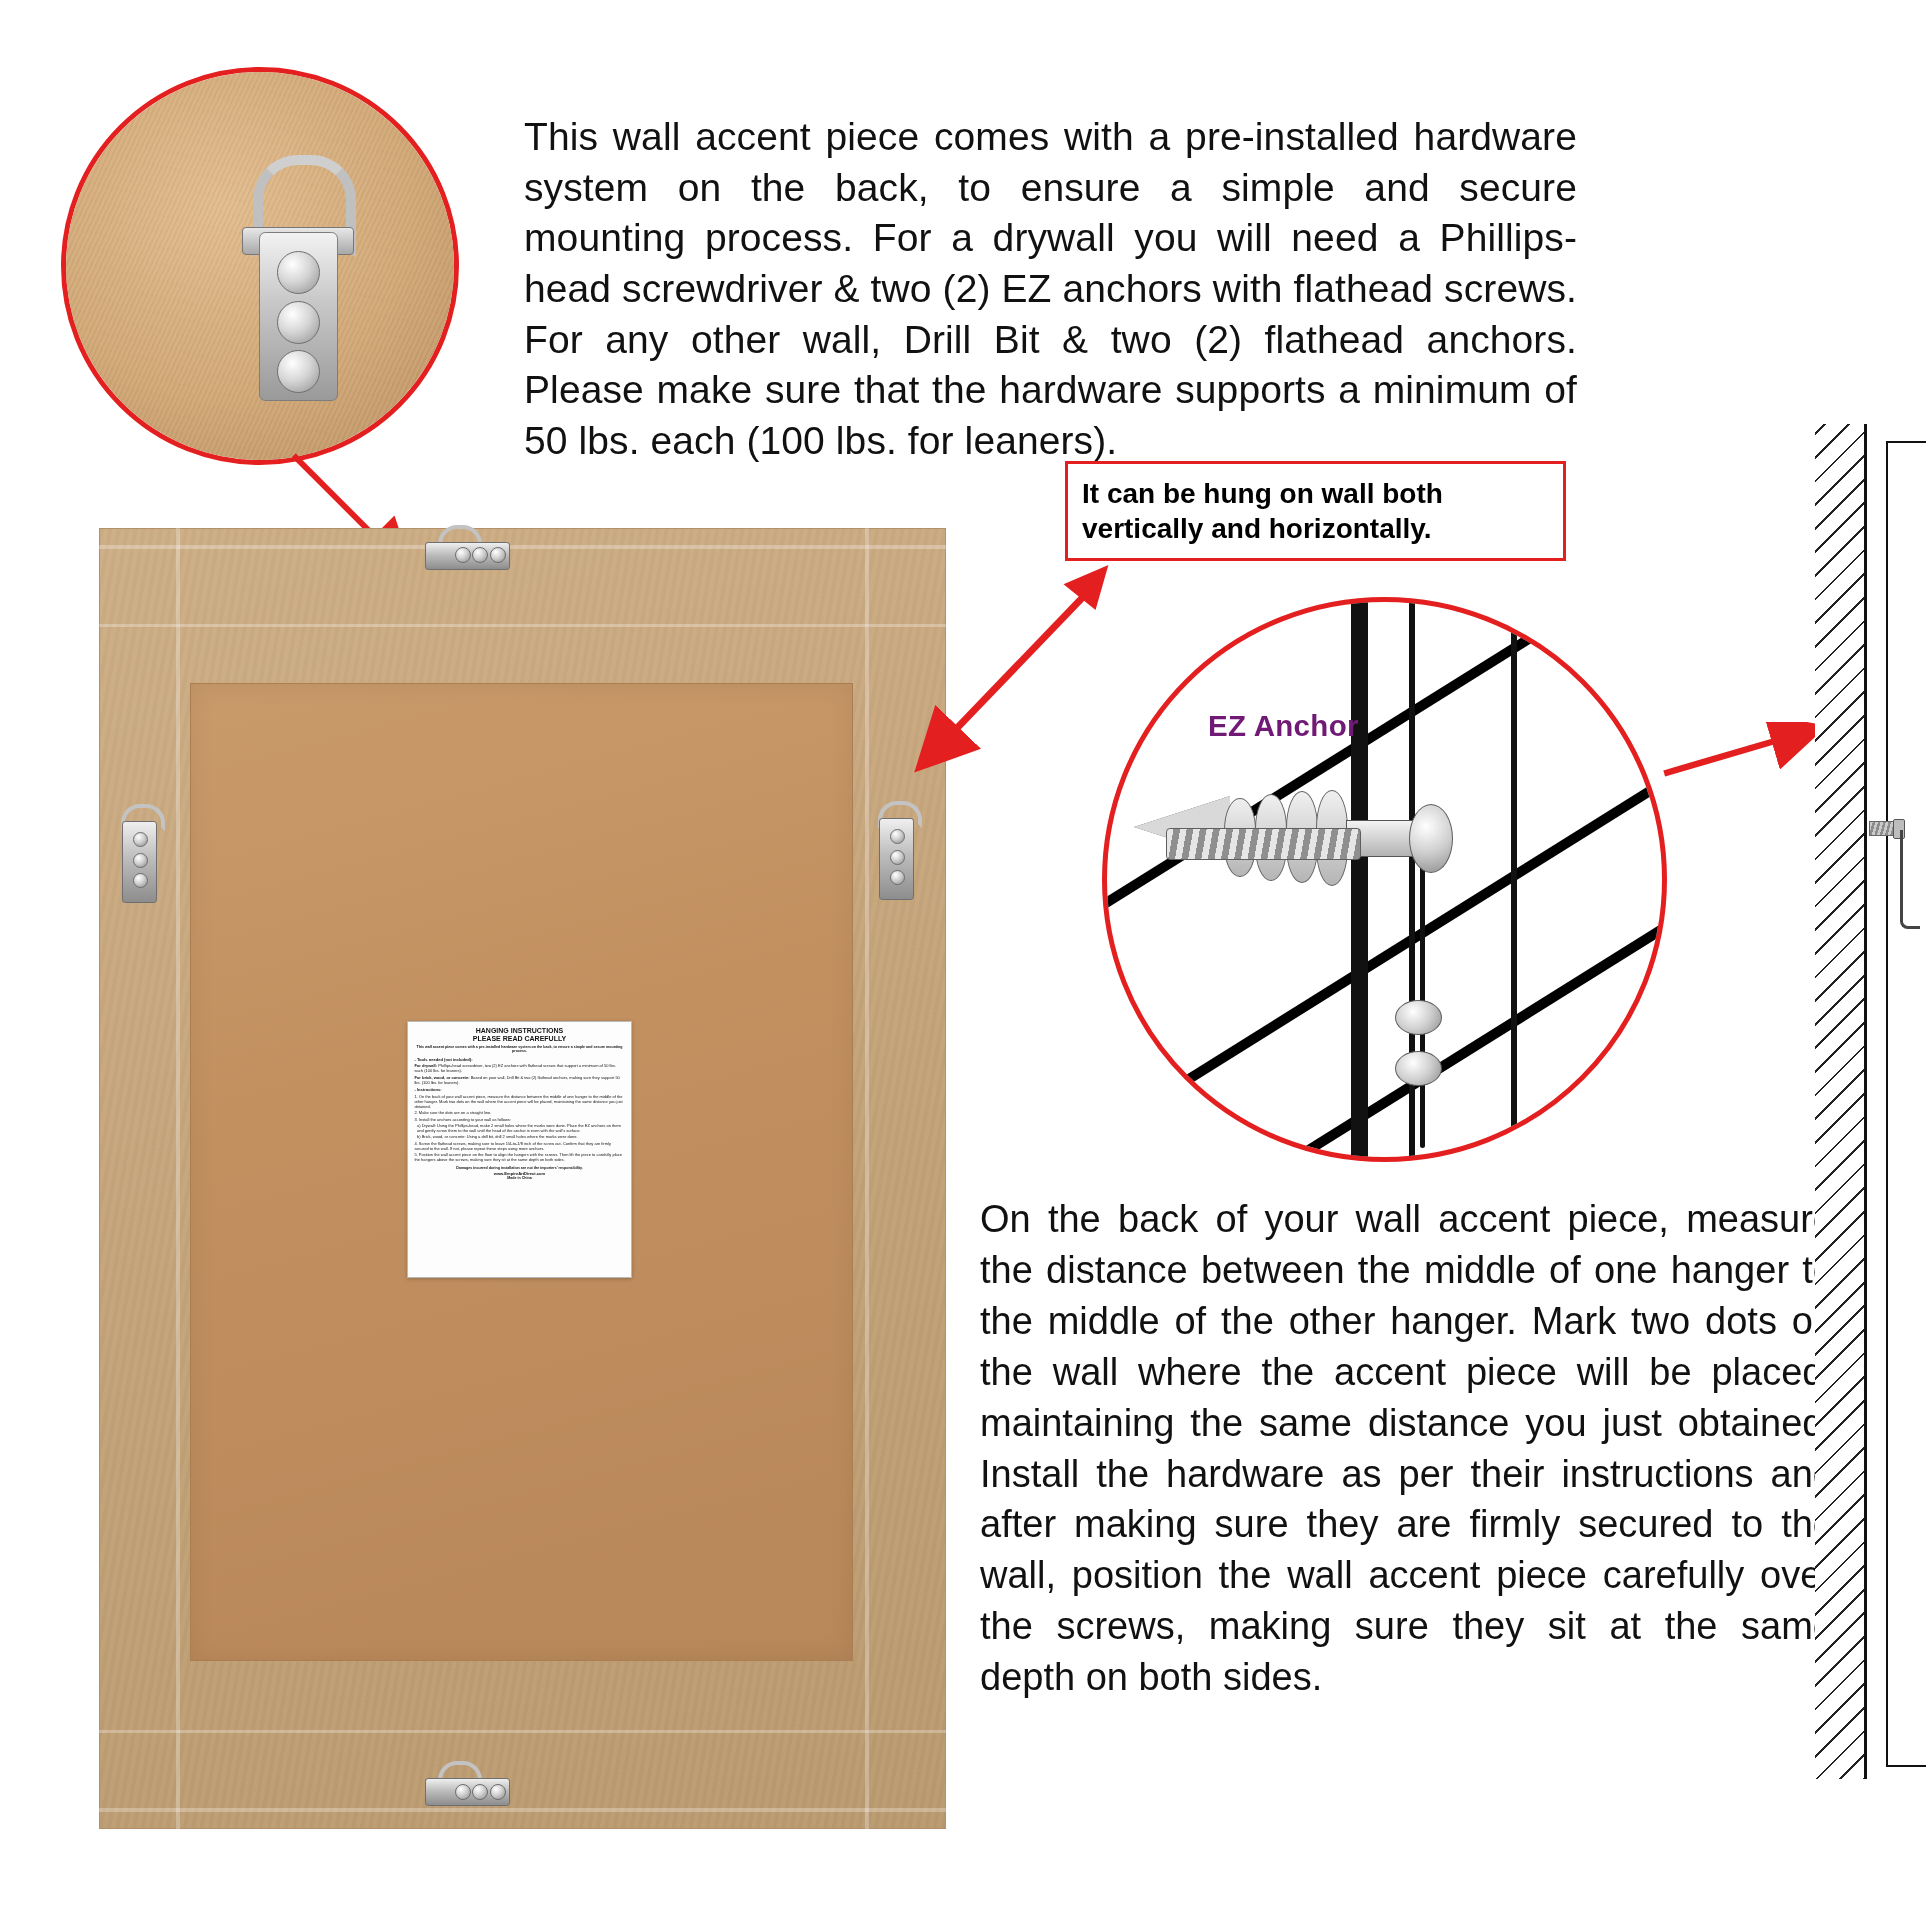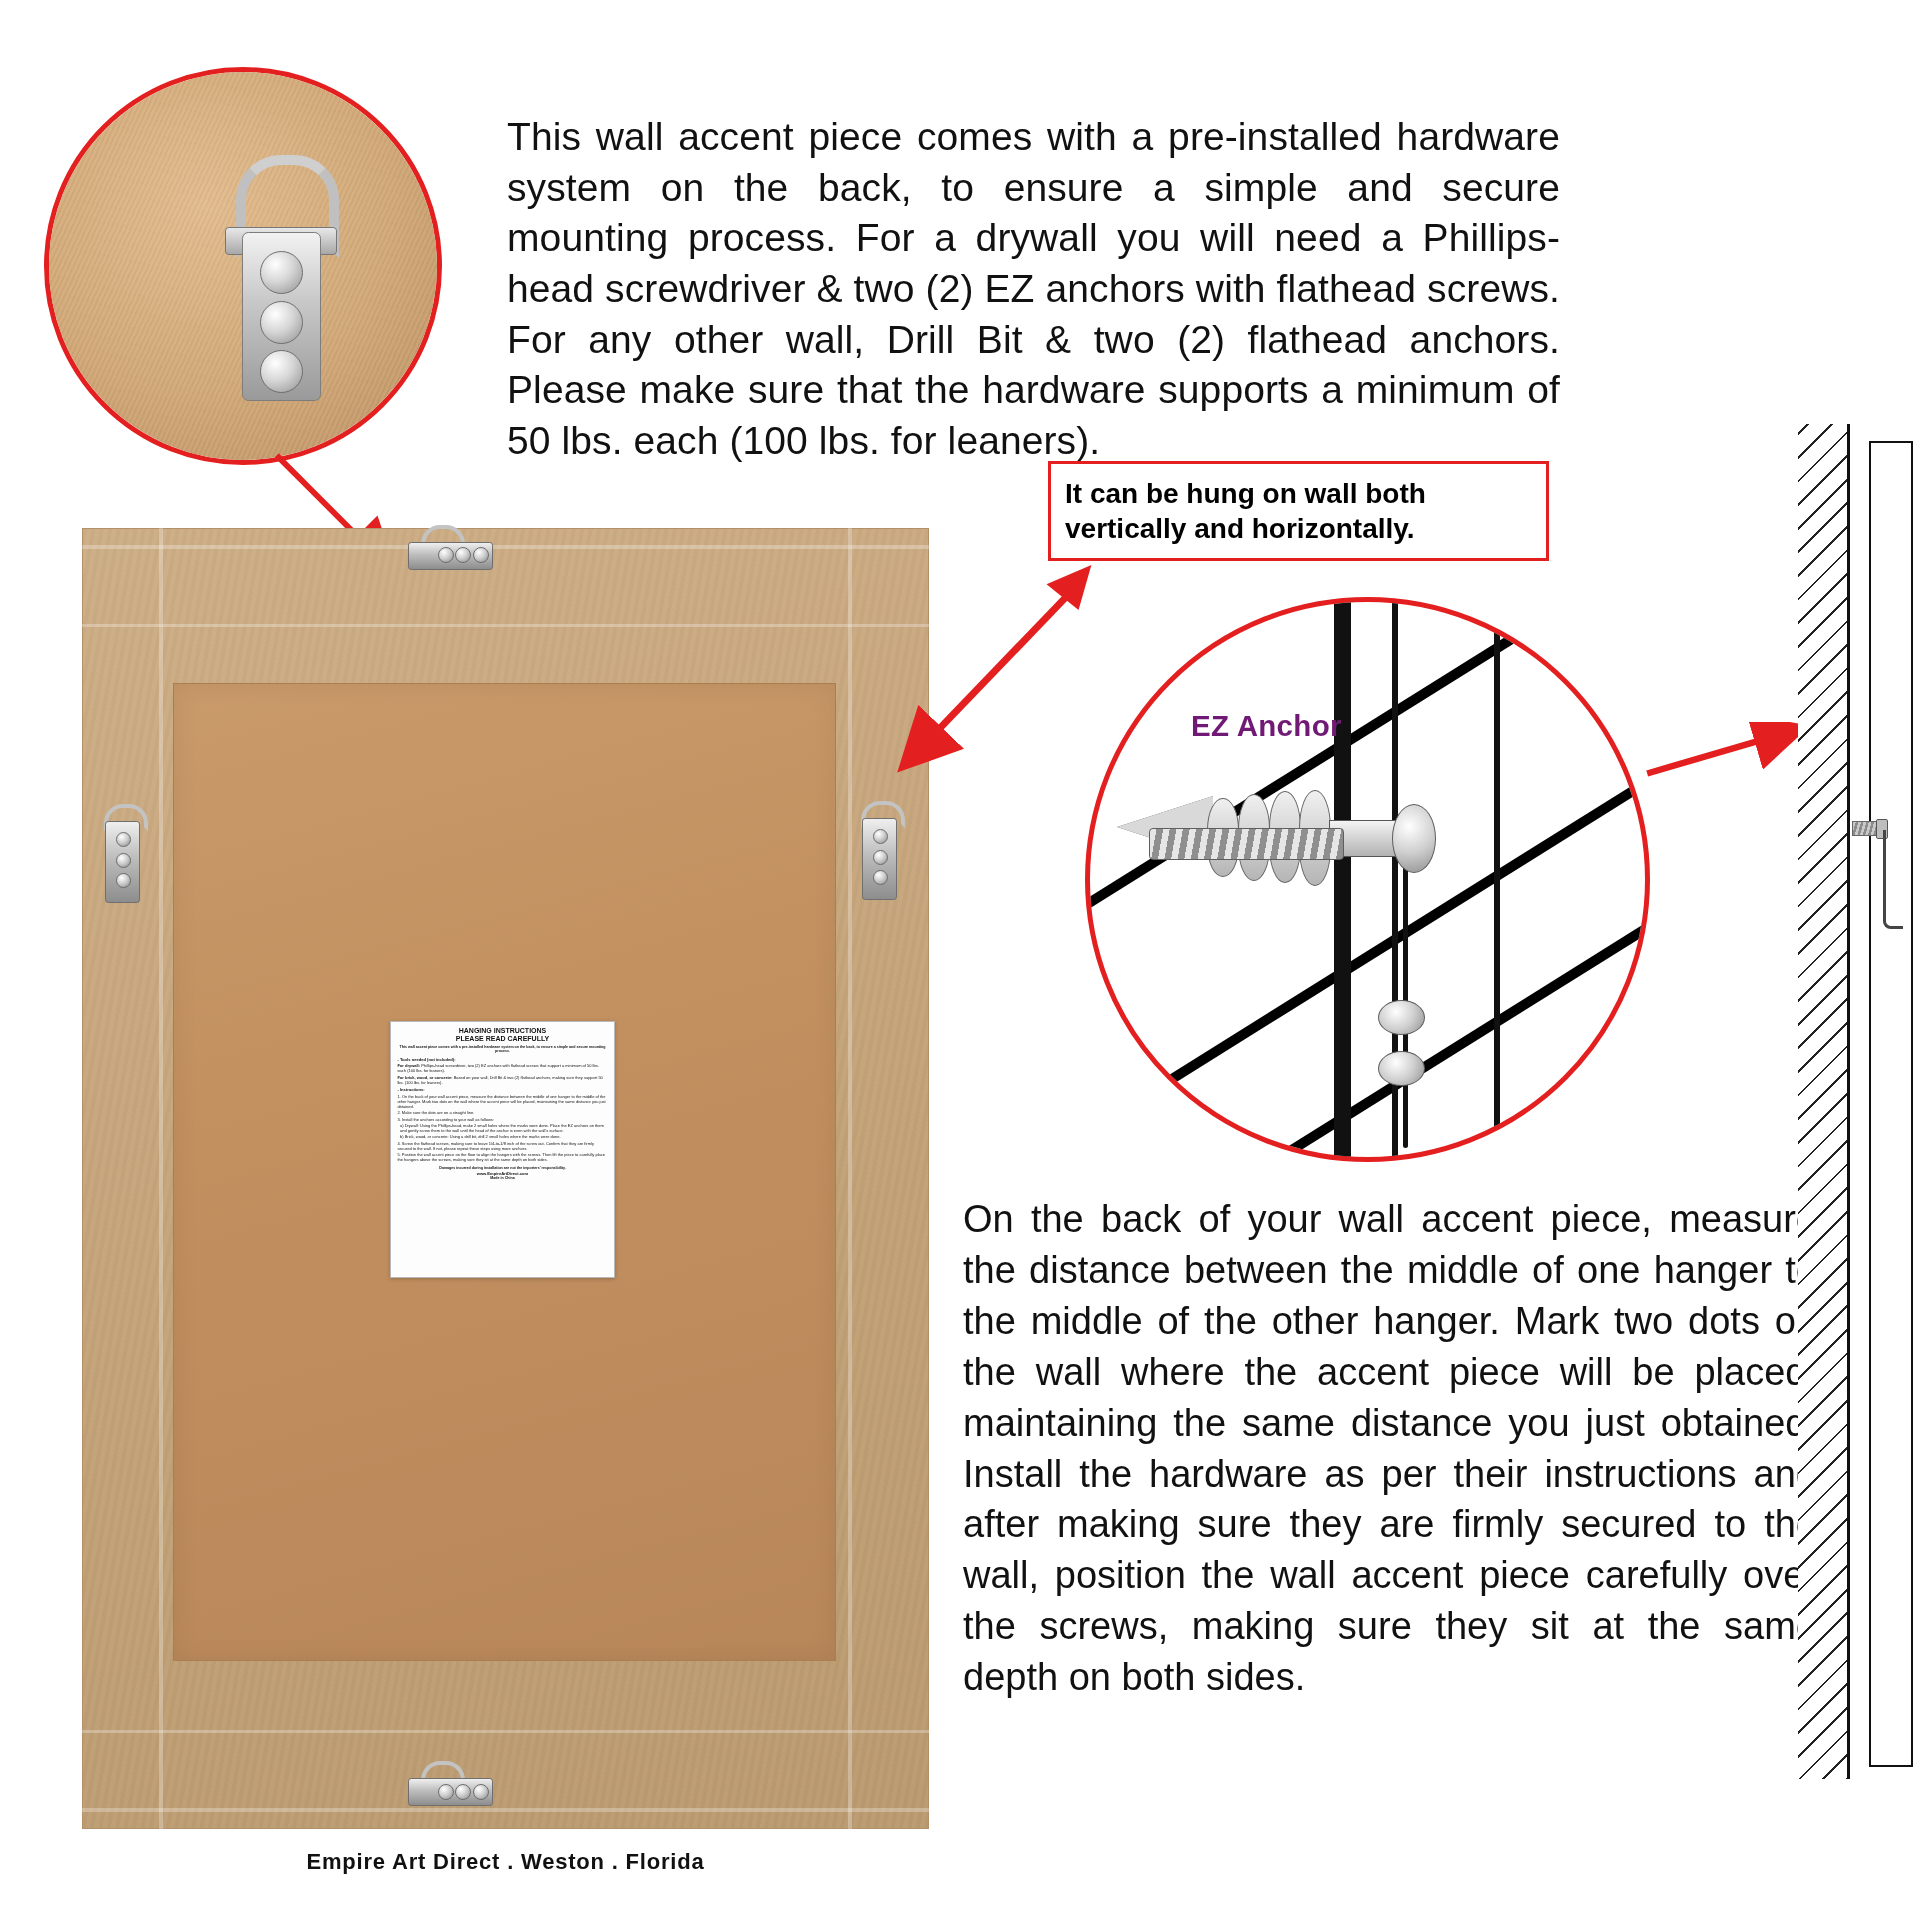--- a/index.html
+++ b/index.html
@@ -9,21 +9,21 @@
   }
   body {
     width: 1926px;
     height: 1926px;
     position: relative;
     font-family: "Liberation Sans", sans-serif;
     overflow: hidden;
   }
   .page {
     position: absolute;
-    left: 0; top: 0;
+    left: 17px; top: 0;
     width: 1722px;
     height: 1926px;
     background: #fff;
     border-radius: 17px;
   }
 
   
   .top-text {
     position: absolute;
     left: 507px;
@@ -479,21 +479,20 @@
     <p>4. Screw the flathead screws, making sure to leave 1/4-to-1/8 inch of the screw out. Confirm that they are firmly secured to the wall. If not, please repeat these steps using more anchors.</p>
     <p>5. Position the wall accent piece on the floor to align the hangers with the screws. Then lift the piece to carefully place the hangers above the screws, making sure they sit at the same depth on both sides.</p>
 
     <div class="st-foot">
       <div>Damages incurred during installation are not the importers' responsibility.</div>
       <div class="www">www.EmpireArtDirect.com</div>
       <div>Made in China</div>
     </div>
   </div>
 
-  <div class="caption">Empire Art Direct  .  Weston  .  Florida</div>
 
   <div class="callout-box">It can be hung on wall both vertically and horizontally.</div>
 
   <svg class="arrow-red" style="left:886px; top:565px; width:212px; height:218px;" viewBox="0 0 330 340">
     <defs>
       <marker id="ah2" markerWidth="9" markerHeight="9" refX="6" refY="4.5" orient="auto">
         <path d="M0,0 L9,4.5 L0,9 z" fill="#e41f1f"></path>
       </marker>
     </defs>
     <polygon points="320,0 250,30 300,70" fill="#e41f1f"></polygon>

